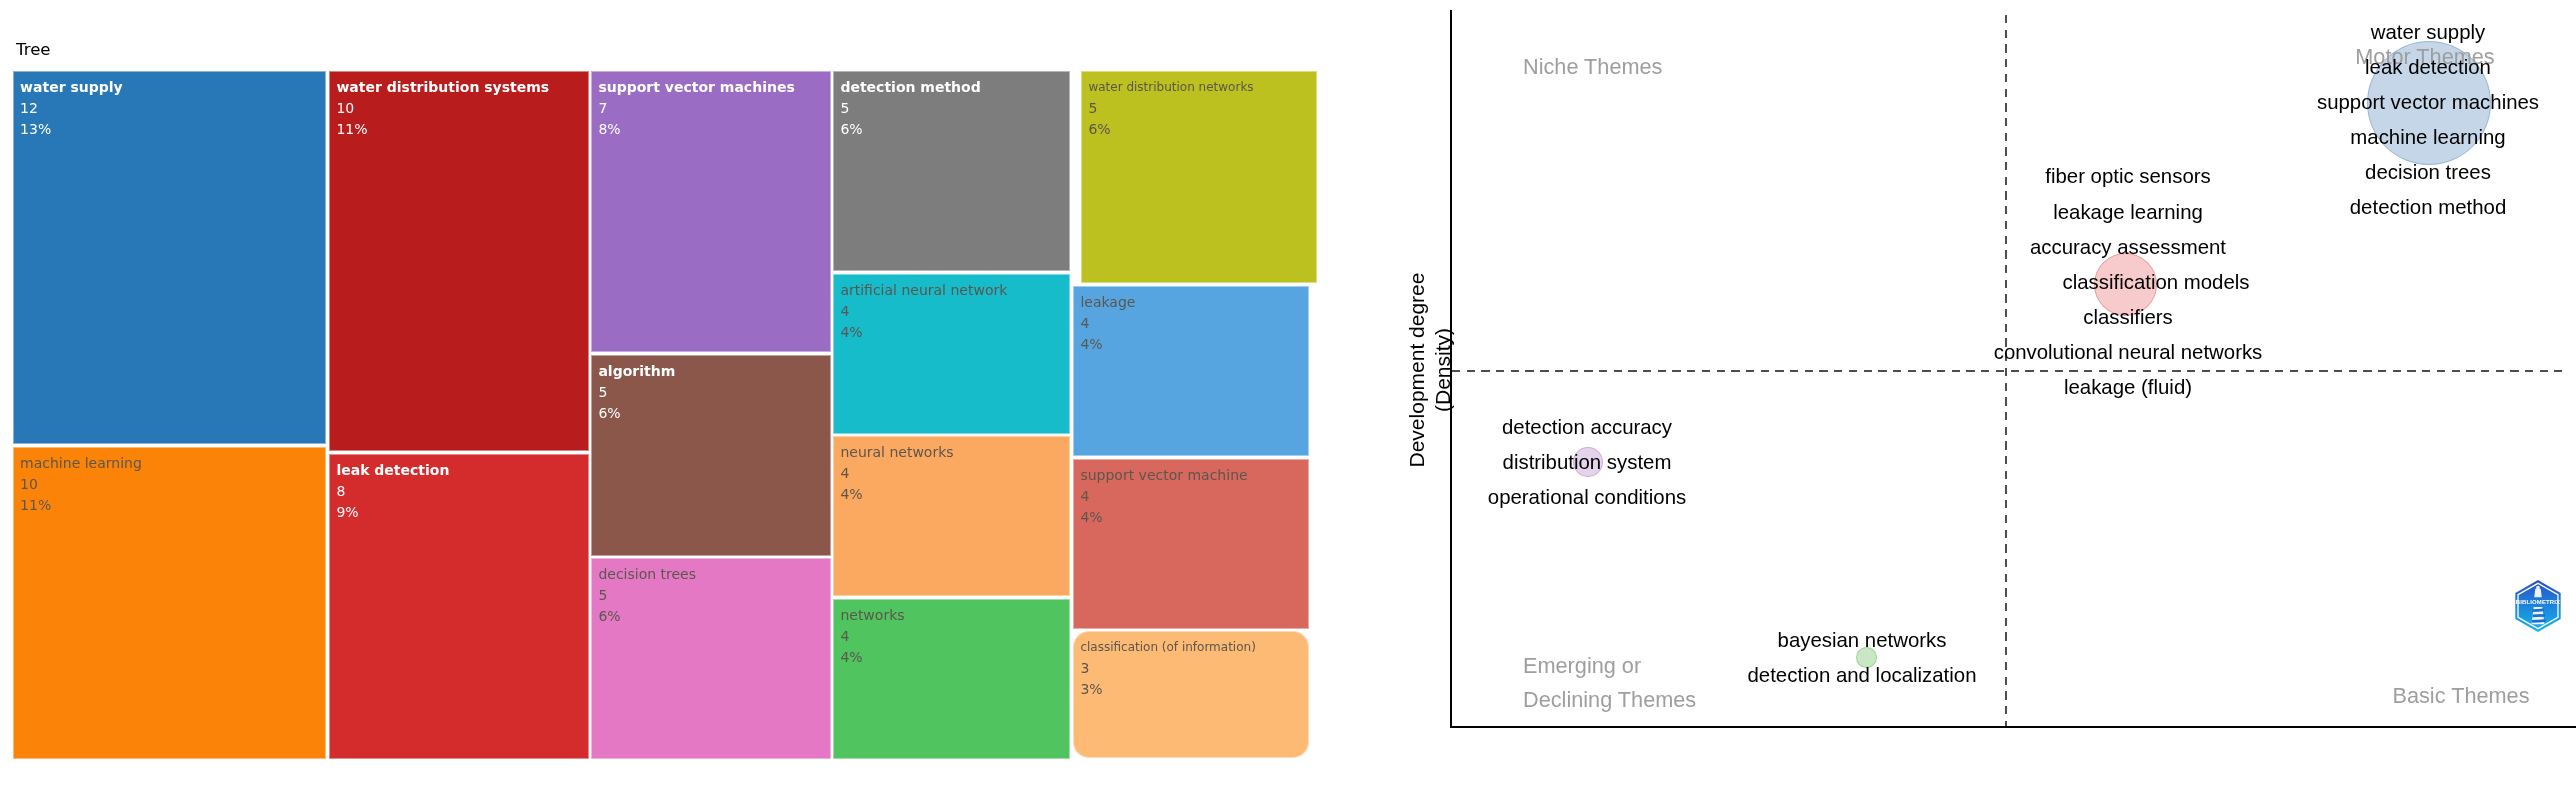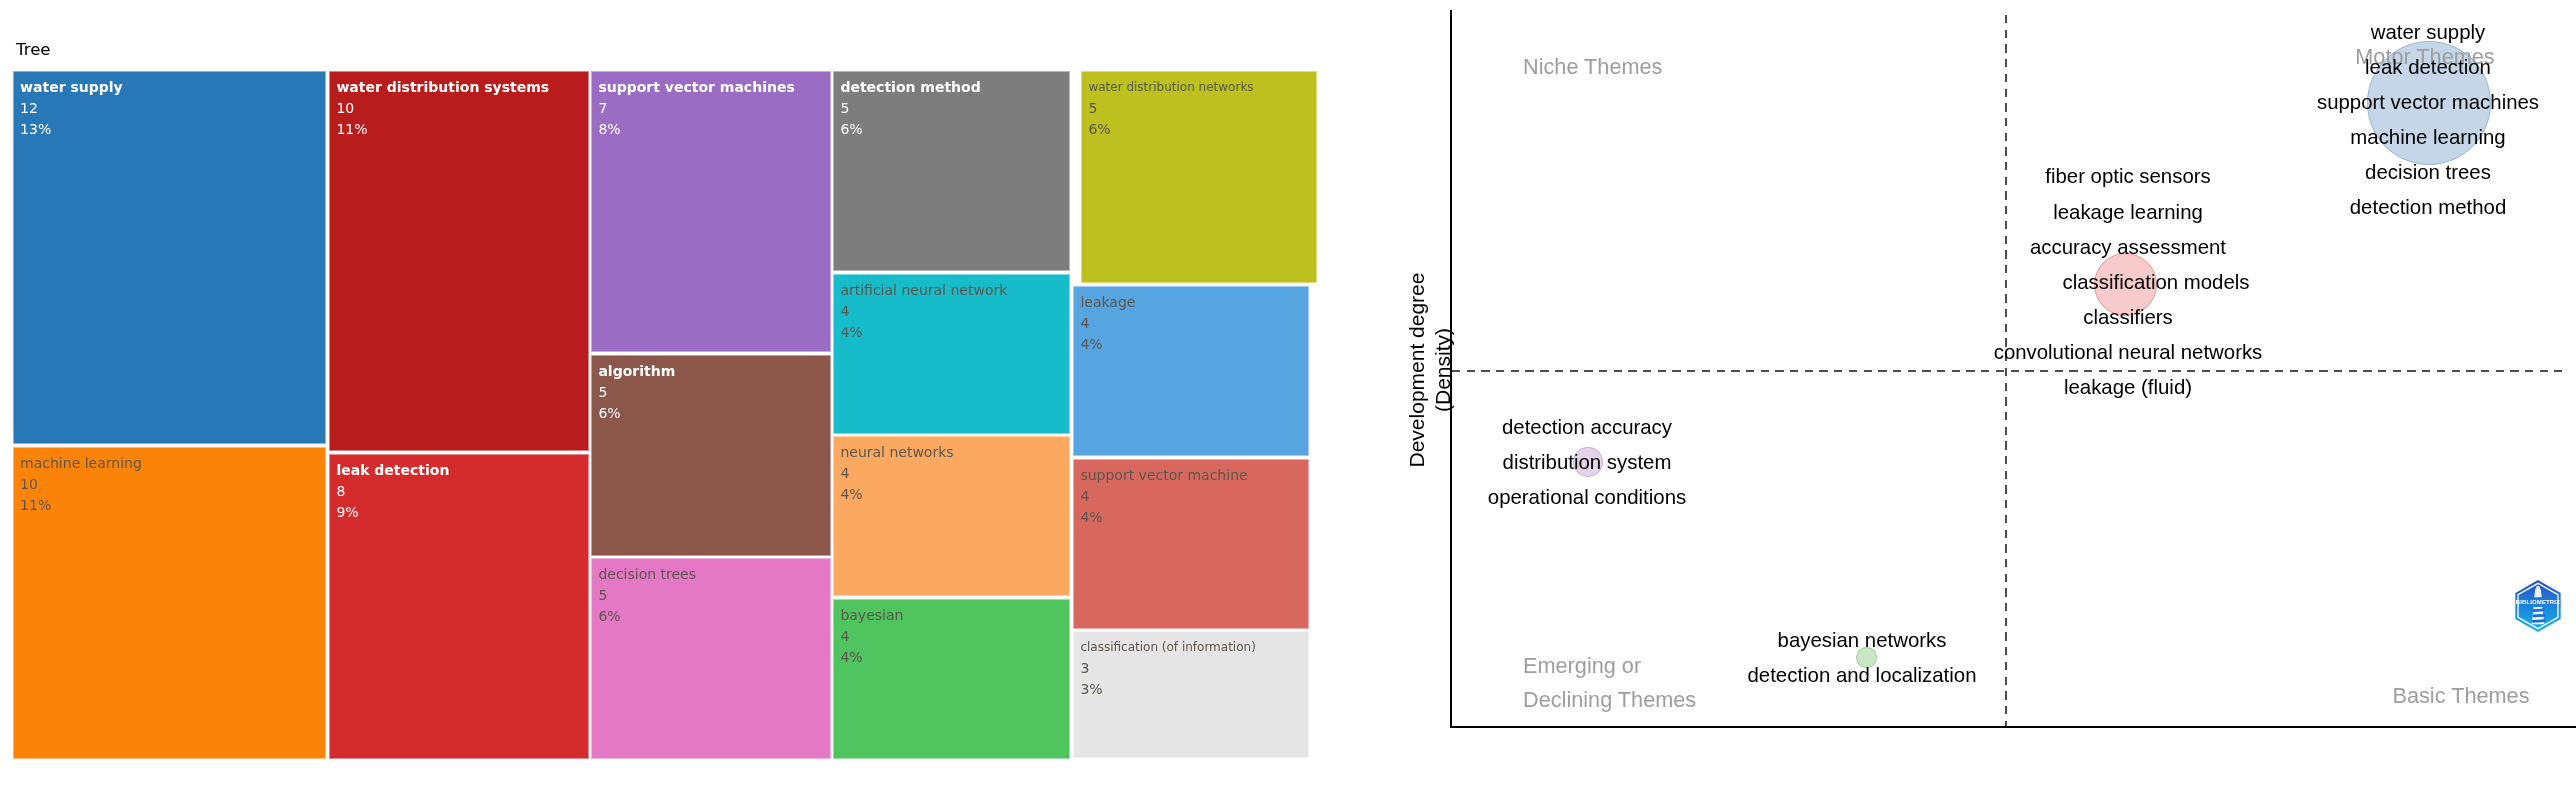--- a/index.html
+++ b/index.html
@@ -110,40 +110,40 @@
         <span class="nm">artificial neural network</span>
         <div>4</div>
         <div>4%</div>
       </div>
       <div class="cell dark-text" style="left: 833px; top: 436px; width: 237px; height: 160px; background: rgb(251, 169, 97);">
         <span class="nm">neural networks</span>
         <div>4</div>
         <div>4%</div>
       </div>
       <div class="cell dark-text" style="left: 833px; top: 599px; width: 237px; height: 160px; background: rgb(80, 196, 95);">
-        <span class="nm">bayesian</span>
+        <span class="nm">networks</span>
         <div>4</div>
         <div>4%</div>
       </div>
       <div class="cell dark-text small-label" style="left: 1073px; top: 71px; width: 236px; height: 212px; background: rgb(189, 193, 32); margin-left: 8px;">
         <span class="nm">water distribution networks</span>
         <div>5</div>
         <div>6%</div>
       </div>
       <div class="cell dark-text" style="left: 1073px; top: 286px; width: 236px; height: 170px; background: rgb(87, 165, 224);">
         <span class="nm">leakage</span>
         <div>4</div>
         <div>4%</div>
       </div>
       <div class="cell dark-text" style="left: 1073px; top: 459px; width: 236px; height: 170px; background: rgb(216, 104, 94);">
         <span class="nm">support vector machine</span>
         <div>4</div>
         <div>4%</div>
       </div>
-      <div class="cell dark-text small-label" style="left: 1073px; top: 631px; width: 236px; height: 127px; background: #e5e5e5;">
+      <div class="cell dark-text small-label" style="left: 1073px; top: 631px; width: 236px; height: 127px; background: #fdba74; border-radius: 16px;">
         <span class="nm">classification (of information)</span>
         <div>3</div>
         <div>3%</div>
       </div>
     </div>
 </div>
 
 <div class="thematic-panel">
   <div class="yaxis-line"></div>
   <div class="xaxis-line"></div>

